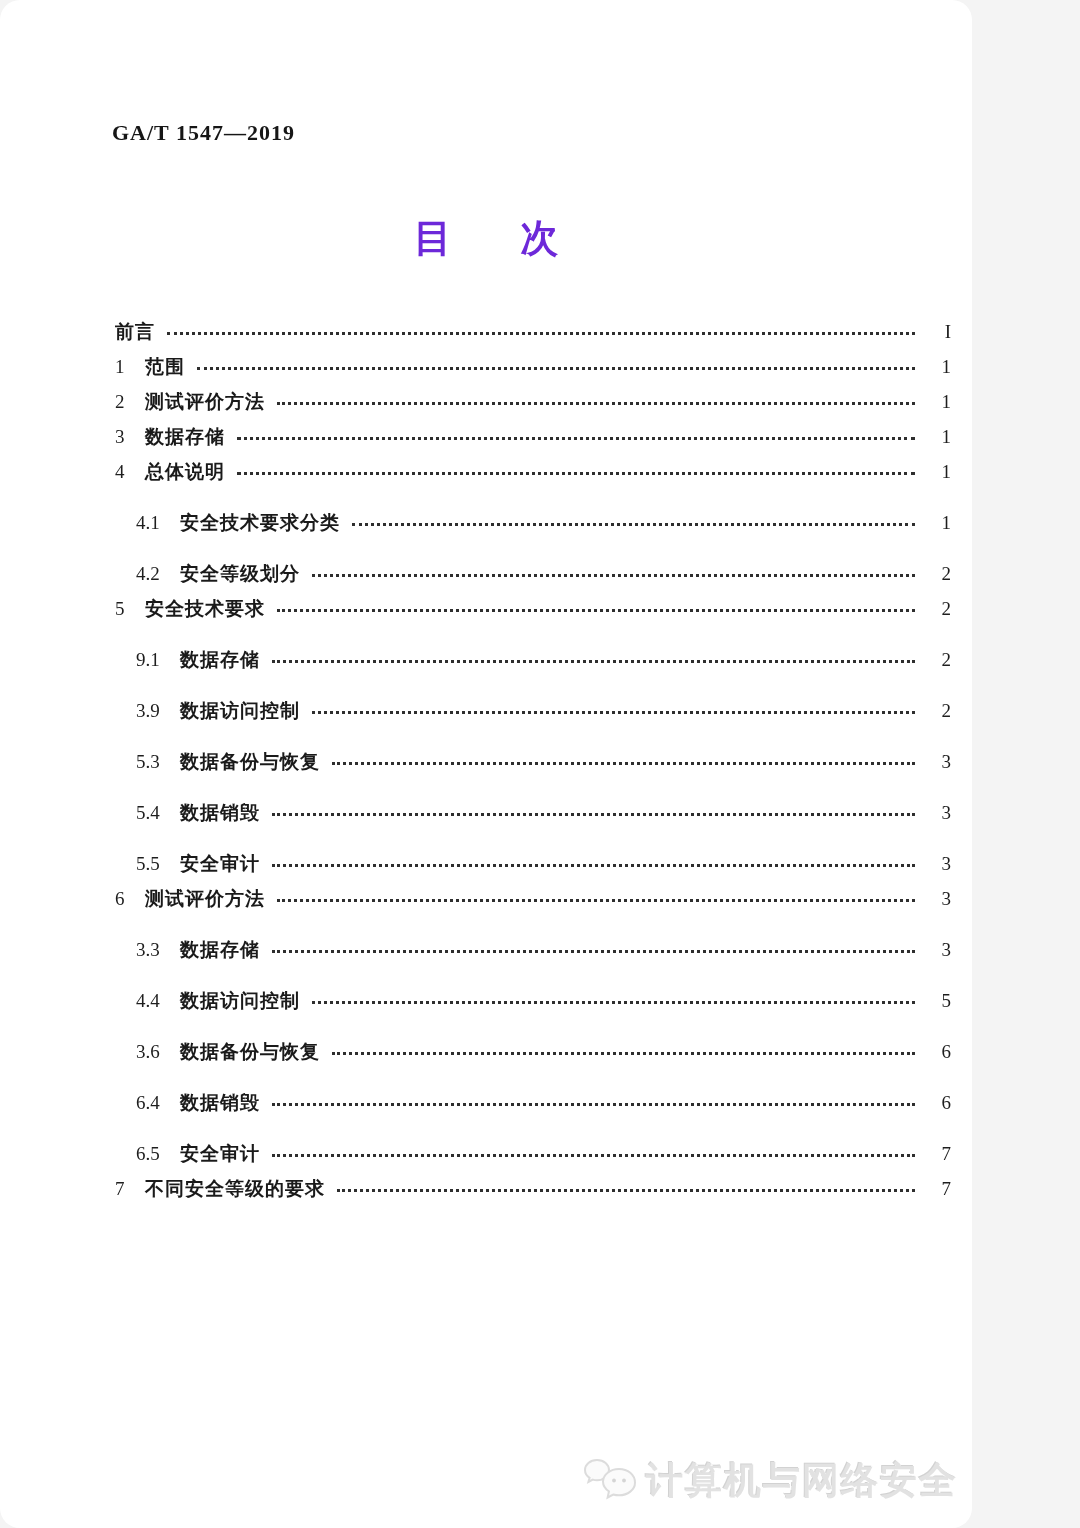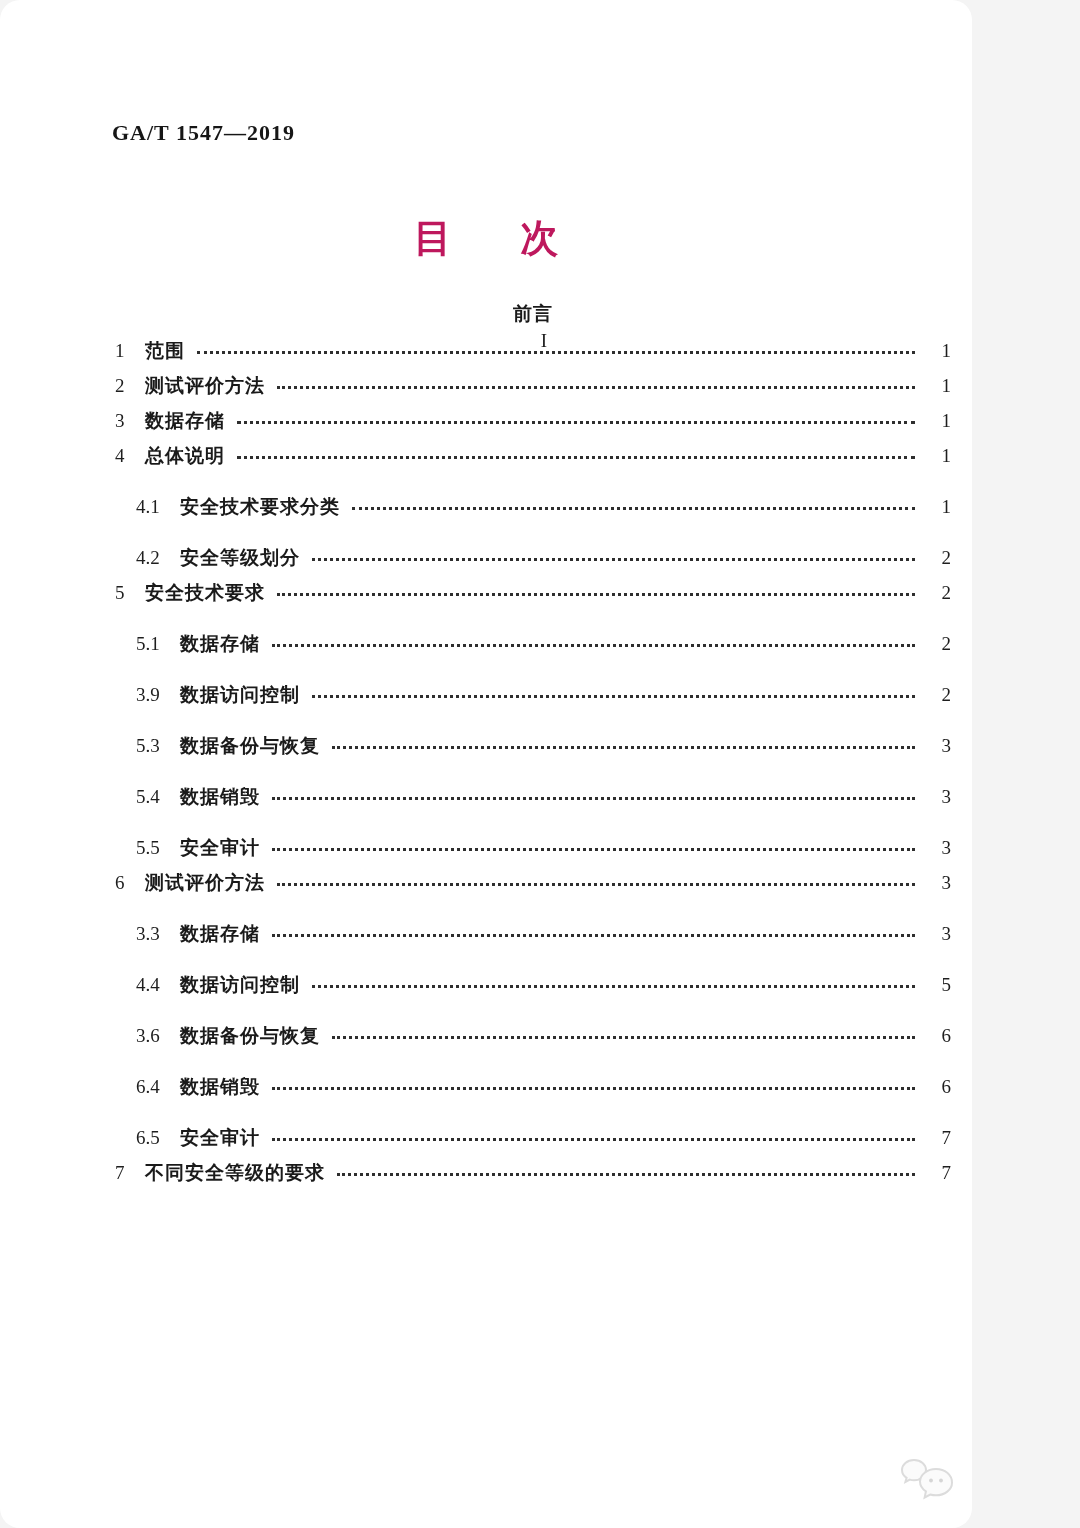--- a/index.html
+++ b/index.html
@@ -25,39 +25,39 @@
     letter-spacing: 1px;
     color: #161616;
   }
   .doc-title {
     position: absolute;
     top: 213px; left: 0;
     width: 100%;
     text-align: center;
     font-size: 38px;
     font-weight: 700;
-    color: #be185d;
+    color: #6d28d9;
     margin: 0;
   }
   .doc-title .tchar + .tchar { margin-left: 58px; }
 
   .toc {
     position: absolute;
     left: 115px; top: 301px;
     width: 836px;
   }
   .row {
     display: flex;
     align-items: center;
     height: 30px;
     font-size: 19px;
     color: #1e1e1e;
   }
   .row.l0 { margin-top: 5px; }
-  .row.l0:first-child { margin-top: 0; flex-direction: column; }
+  .row.l0:first-child { margin-top: 16px; }
   .row .num {
     font-family: "Liberation Serif", serif;
     font-size: 19px;
     flex: none;
   }
   .l0 .num { width: 30px; }
   .l1 { padding-left: 21px; margin-top: 21px; }
   .l1 .num { width: 44px; }
   .row .label {
     flex: none;
@@ -151,21 +151,21 @@
         <span class="leader"></span>
         <span class="pg">2</span>
       </div>
       <div class="row l0">
         <span class="num">5</span>
         <span class="label">安全技术要求</span>
         <span class="leader"></span>
         <span class="pg">2</span>
       </div>
       <div class="row l1">
-        <span class="num">5.1</span>
+        <span class="num">9.1</span>
         <span class="label">数据存储</span>
         <span class="leader"></span>
         <span class="pg">2</span>
       </div>
       <div class="row l1">
         <span class="num">3.9</span>
         <span class="label">数据访问控制</span>
         <span class="leader"></span>
         <span class="pg">2</span>
       </div>
@@ -233,15 +233,16 @@
 
   <div class="watermark">
     <span>
       <svg width="58" height="50" viewBox="0 0 58 50" aria-hidden="true">
         <path d="M14 4 C7 4 2 8.5 2 14 c0 3.2 1.8 6 4.6 7.8 L5.4 26 l4.4 -2.4 c1.3 .4 2.8 .6 4.2 .6 c7 0 12 -4.5 12 -10.1 C26 8.5 21 4 14 4 Z" fill="#fbfbfb" stroke="#dcdcdc" stroke-width="2"></path>
         <path d="M36 13 c-8.8 0 -16 5.6 -16 12.6 c0 4 2.3 7.5 5.9 9.8 L24.6 41.5 l5.6 -3 c1.8 .5 3.8 .8 5.8 .8 c8.8 0 16 -5.6 16 -12.6 C52 18.6 44.8 13 36 13 Z" fill="#fbfbfb" stroke="#dcdcdc" stroke-width="2"></path>
         <circle cx="31" cy="24.5" r="1.9" fill="#d5d5d5"></circle>
         <circle cx="41" cy="24.5" r="1.9" fill="#d5d5d5"></circle>
       </svg>
     </span>
+    <span>计算机与网络安全</span>
   </div>
 
 </div>
 
 </body></html>

